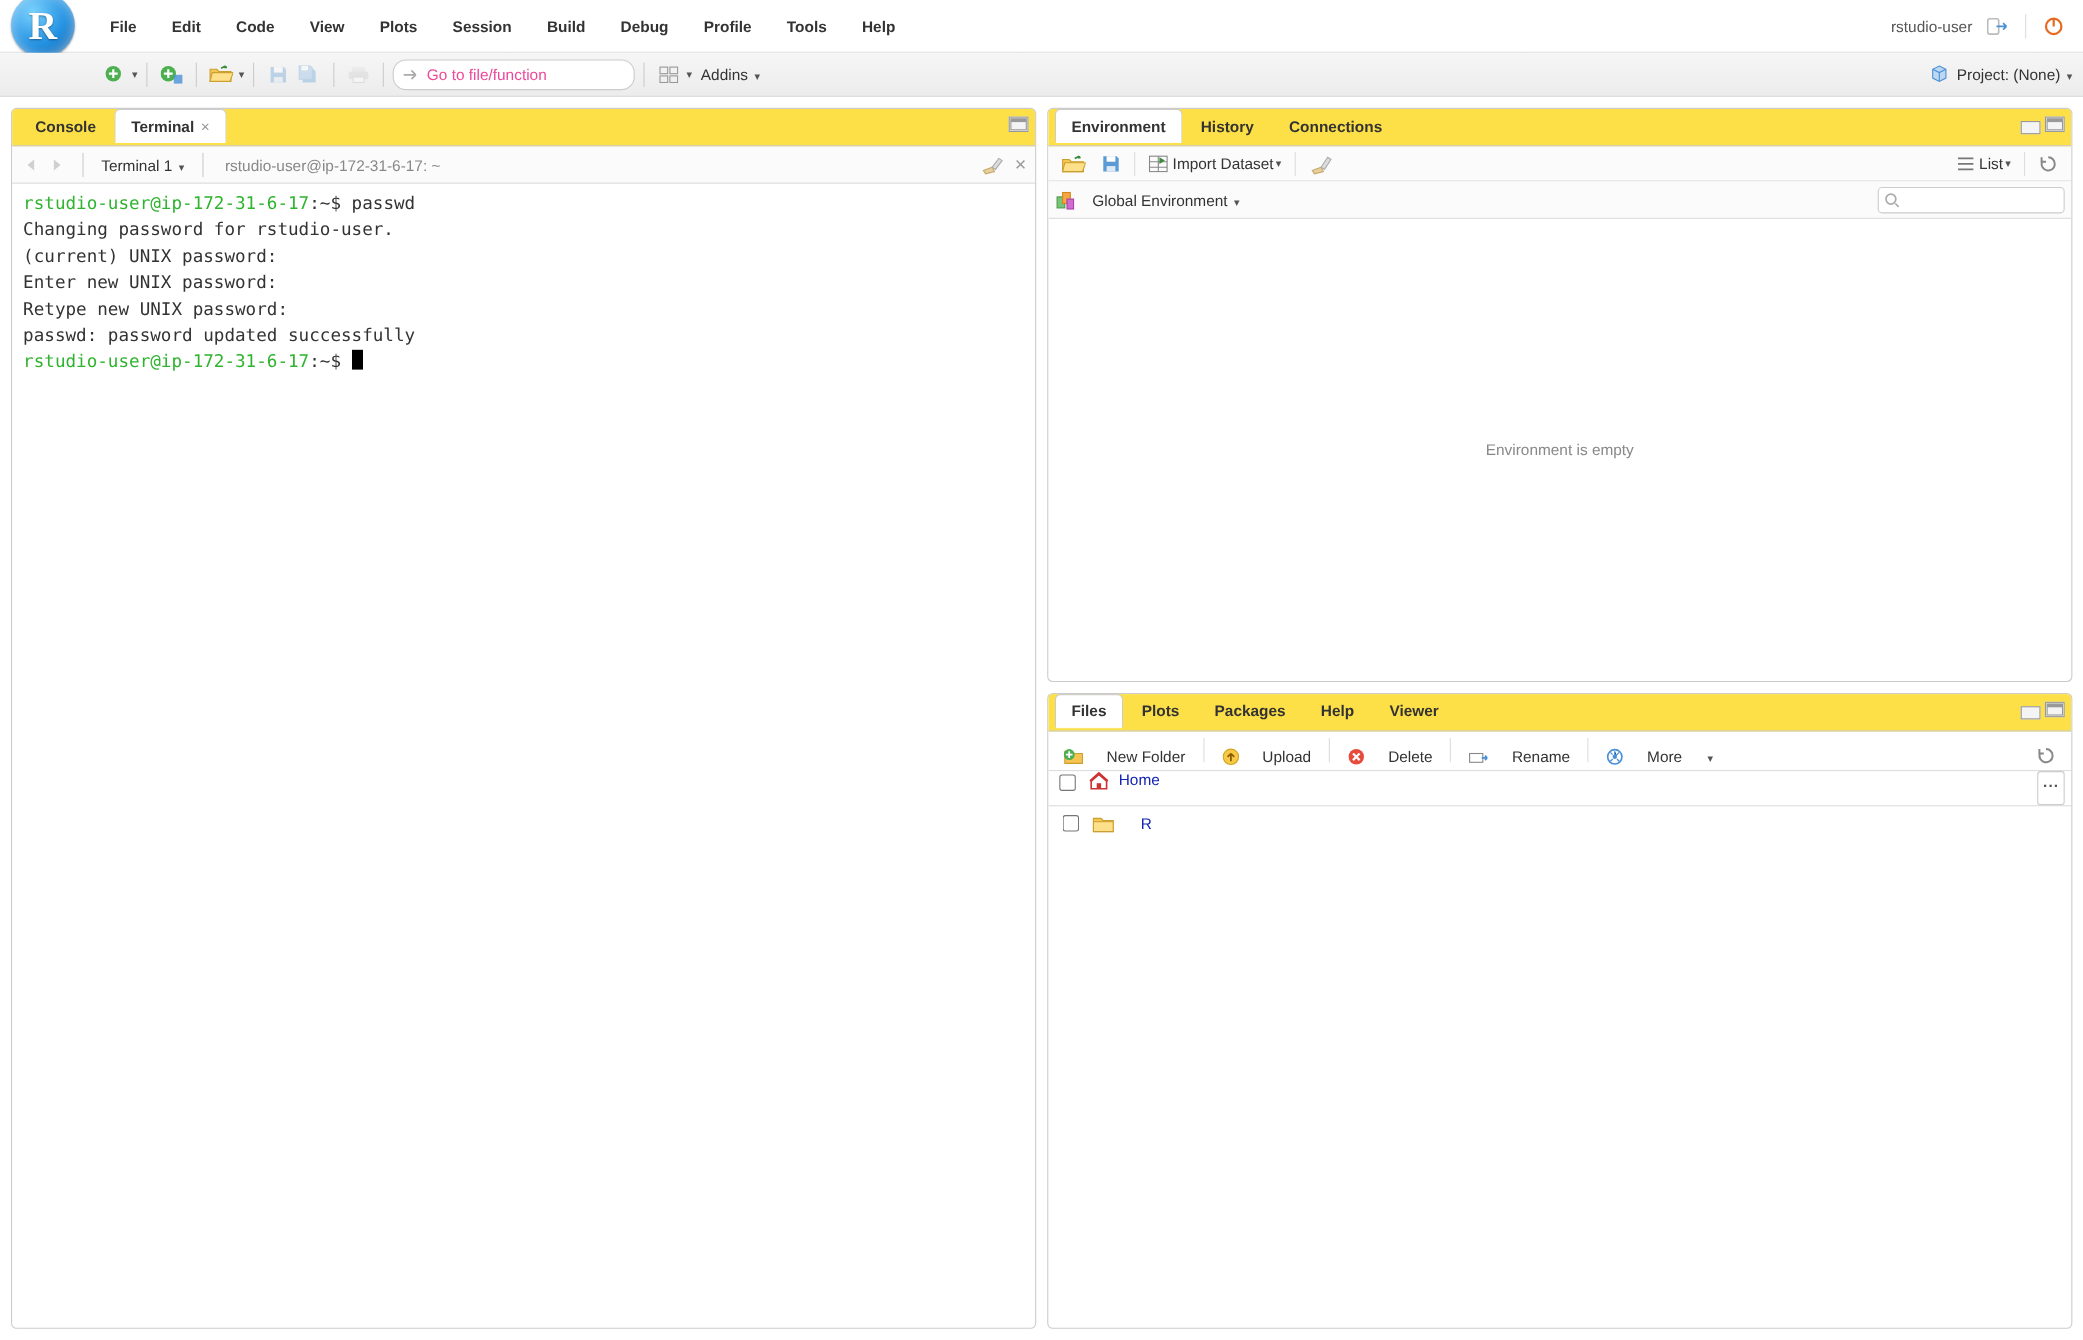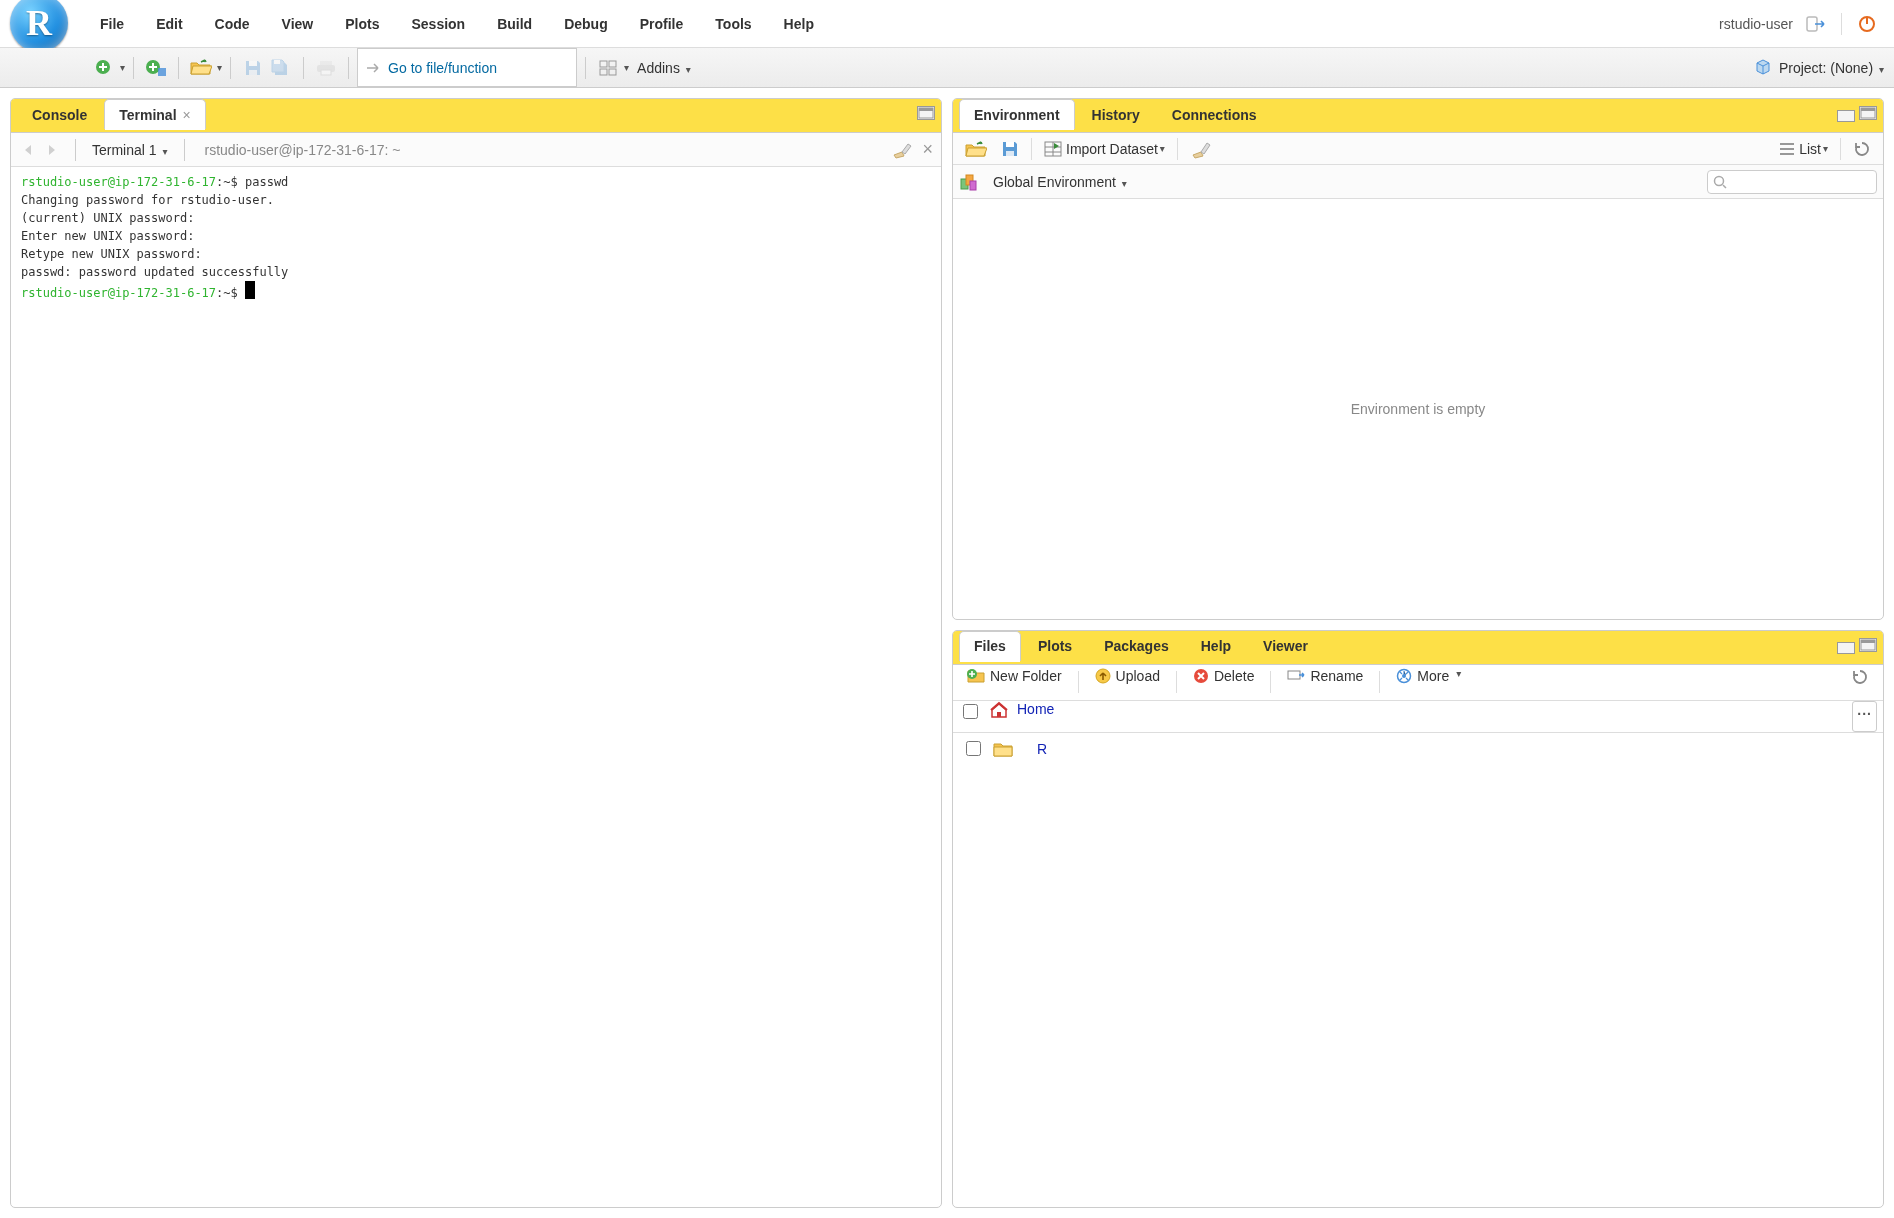--- a/index.html
+++ b/index.html
@@ -9,21 +9,21 @@
 .logo{width:58px;height:58px;margin-top:-2px;margin-right:16px;border-radius:50%;background:radial-gradient(circle at 35% 30%,#79d2ff 0%,#1f8ee0 55%,#0b4f8f 100%);box-shadow:inset 0 0 12px rgba(255,255,255,.6),0 1px 2px rgba(0,0,0,.4);display:flex;align-items:center;justify-content:center;color:#fff;font-weight:bold;font-size:36px;font-family:"Times New Roman",serif;text-shadow:0 1px 2px rgba(0,0,0,.4)}
 .menubar .menu-item{padding:0 16px;font-weight:bold;cursor:pointer}
 .menubar .spacer{flex:1}
 .menubar .user{color:#555;margin-right:6px}
 .menubar .sign-out,.menubar .power{width:22px;height:22px;margin:0 6px;display:inline-flex;align-items:center;justify-content:center}
 .vsep{width:1px;height:22px;background:#ddd;margin:0 8px}
 .toolbar{display:flex;align-items:center;height:40px;padding:0 10px;border-bottom:1px solid #ccc;background:linear-gradient(#f6f6f6,#ececec)}
 .tool-btn{display:inline-flex;align-items:center;justify-content:center;min-width:24px;height:24px;margin:0 2px;border-radius:3px}
 .drop-caret{font-size:10px;color:#555;margin-left:2px}
 .tool-sep{width:1px;height:22px;background:#ccc;margin:0 8px}
-.goto{display:flex;align-items:center;height:39px;border:1px solid #ccc;border-radius:0;background:#fff;padding:0 8px;width:220px;color:#0369a1}
+.goto{display:flex;align-items:center;height:28px;border:1px solid #ccc;border-radius:12px;background:#fff;padding:0 8px;width:220px;color:#ec4899}
 .goto svg{margin-right:6px}
 .addins{margin-left:8px;color:#333}
 .toolbar .spacer{flex:1}
 .proj{color:#333}
 .proj .cube{color:#4a90d9;margin-right:4px}
 .content{flex:1;display:flex;gap:10px;padding:10px;overflow:hidden;background:#fff}
 .col{display:flex;flex-direction:column;gap:10px;min-width:0}
 .col.left{flex:1}
 .col.right{flex:1}
 .pane{flex:1;display:flex;flex-direction:column;border:1px solid #ccc;border-radius:5px;overflow:hidden;background:#fff;min-height:0}
@@ -35,35 +35,35 @@
 .tab .close{margin-left:6px;color:#999;font-weight:normal}
 .tabs .winbtns{position:absolute;right:6px;top:7px;display:flex;gap:4px}
 .winbtn{width:18px;height:14px;border:1px solid #999;background:#f4f4f4}
 .winbtn.min{height:12px;margin-top:4px}
 .pane-toolbar{display:flex;align-items:center;height:34px;padding:0 8px;border-bottom:1px solid #ddd;background:#fbfbfb;font-size:14px;color:#333;gap:4px}
 .navarrow{width:20px;height:18px;display:inline-flex;align-items:center;justify-content:center;color:#bbb}
 .pane-toolbar .lbl{margin:0 4px}
 .pane-toolbar .path{color:#888;margin-left:8px}
 .pane-toolbar .spacer{flex:1}
 .pane-toolbar .clear{color:#999;margin-right:6px}
-.term-body{flex:1;padding:6px 10px;font-family:Menlo,Consolas,monospace;font-size:12px;line-height:1.5;overflow:auto;white-space:pre}
+.term-body{flex:1;padding:6px 10px;font-family:Menlo,Consolas,monospace;font-size:16px;line-height:1.5;overflow:auto;white-space:pre}
 .term-body .prompt{color:#2fb42f}
 .term-body .cursor{display:inline-block;width:10px;height:18px;background:#000;vertical-align:-2px}
 .env-tb{display:flex;align-items:center;height:32px;padding:0 6px;border-bottom:1px solid #ddd;background:#fbfbfb;gap:2px}
 .env-tb .btn{display:inline-flex;align-items:center;padding:0 6px;height:26px}
 .env-tb .sep{width:1px;height:22px;background:#ddd;margin:0 4px}
 .env-tb .list-btn{margin-left:4px}
 .env-scope{display:flex;align-items:center;height:34px;padding:0 6px;border-bottom:1px solid #ddd;background:#fbfbfb;gap:16px}
 .env-scope .search{margin-left:auto}
 .env-scope .search input{height:24px;border:1px solid #ccc;border-radius:4px;padding:0 6px 0 24px;width:170px;background:#fff}
 .search{position:relative}
 .search svg{position:absolute;left:6px;top:5px}
 .env-empty{flex:1;display:flex;align-items:center;justify-content:center;color:#888}
 .files-tb{display:flex;align-items:center;height:36px;padding:0 6px;border-bottom:1px solid #ddd;gap:4px}
-.files-tb .fbtn{display:inline-flex;align-items:flex-start;padding:0 8px;height:28px;gap:5px;cursor:pointer}
+.files-tb .fbtn{display:inline-flex;align-items:flex-end;padding:0 8px;height:28px;gap:21px;cursor:pointer}
 .files-tb .sep{width:1px;height:22px;background:#ddd;margin:0 4px}
 .crumbs{display:flex;height:32px;padding:0 6px;border-bottom:1px solid #ddd;gap:8px}
 .crumbs .home-link{color:#1223b5}
 .crumbs .more{margin-left:auto;border:1px solid #ccc;border-radius:3px;padding:0 4px;font-weight:bold;color:#555;letter-spacing:1px}
 .file-head{display:flex;align-items:center;height:30px;background:#f2f5f8;border-bottom:1px solid #ddd;font-size:14px;color:#333}
 .file-head .col-chk{width:40px;text-align:center}
 .file-head .col-ico{width:40px}
 .file-head .col-name{flex:1;padding-left:4px;display:flex;align-items:center;gap:4px}
 .file-head .col-size{width:110px}
 .file-head .col-mod{width:120px}

